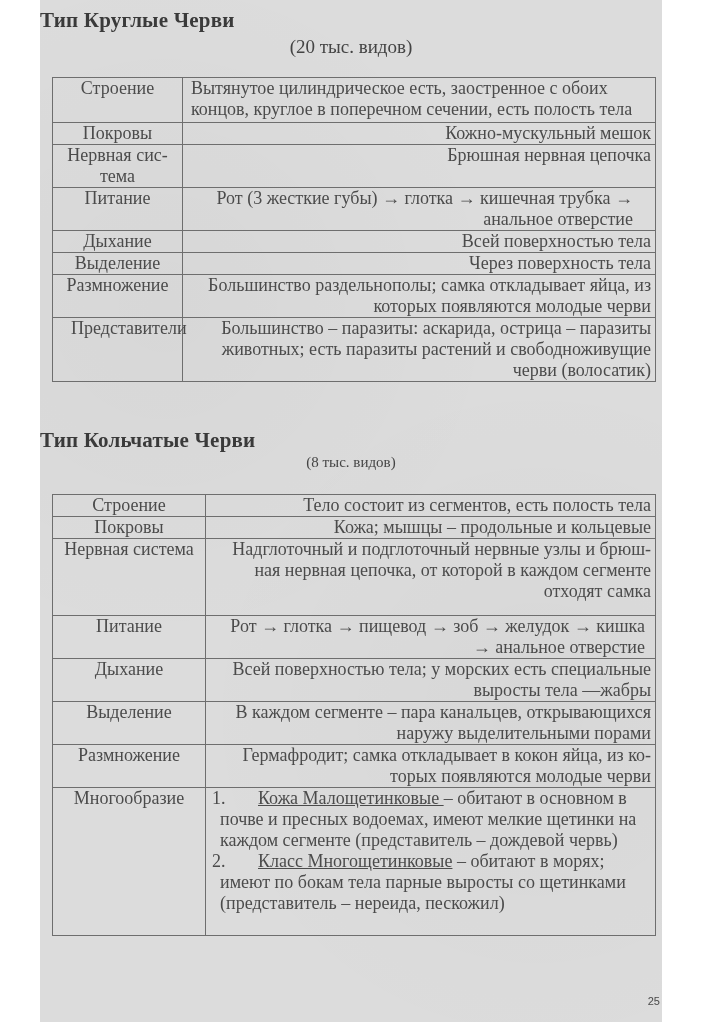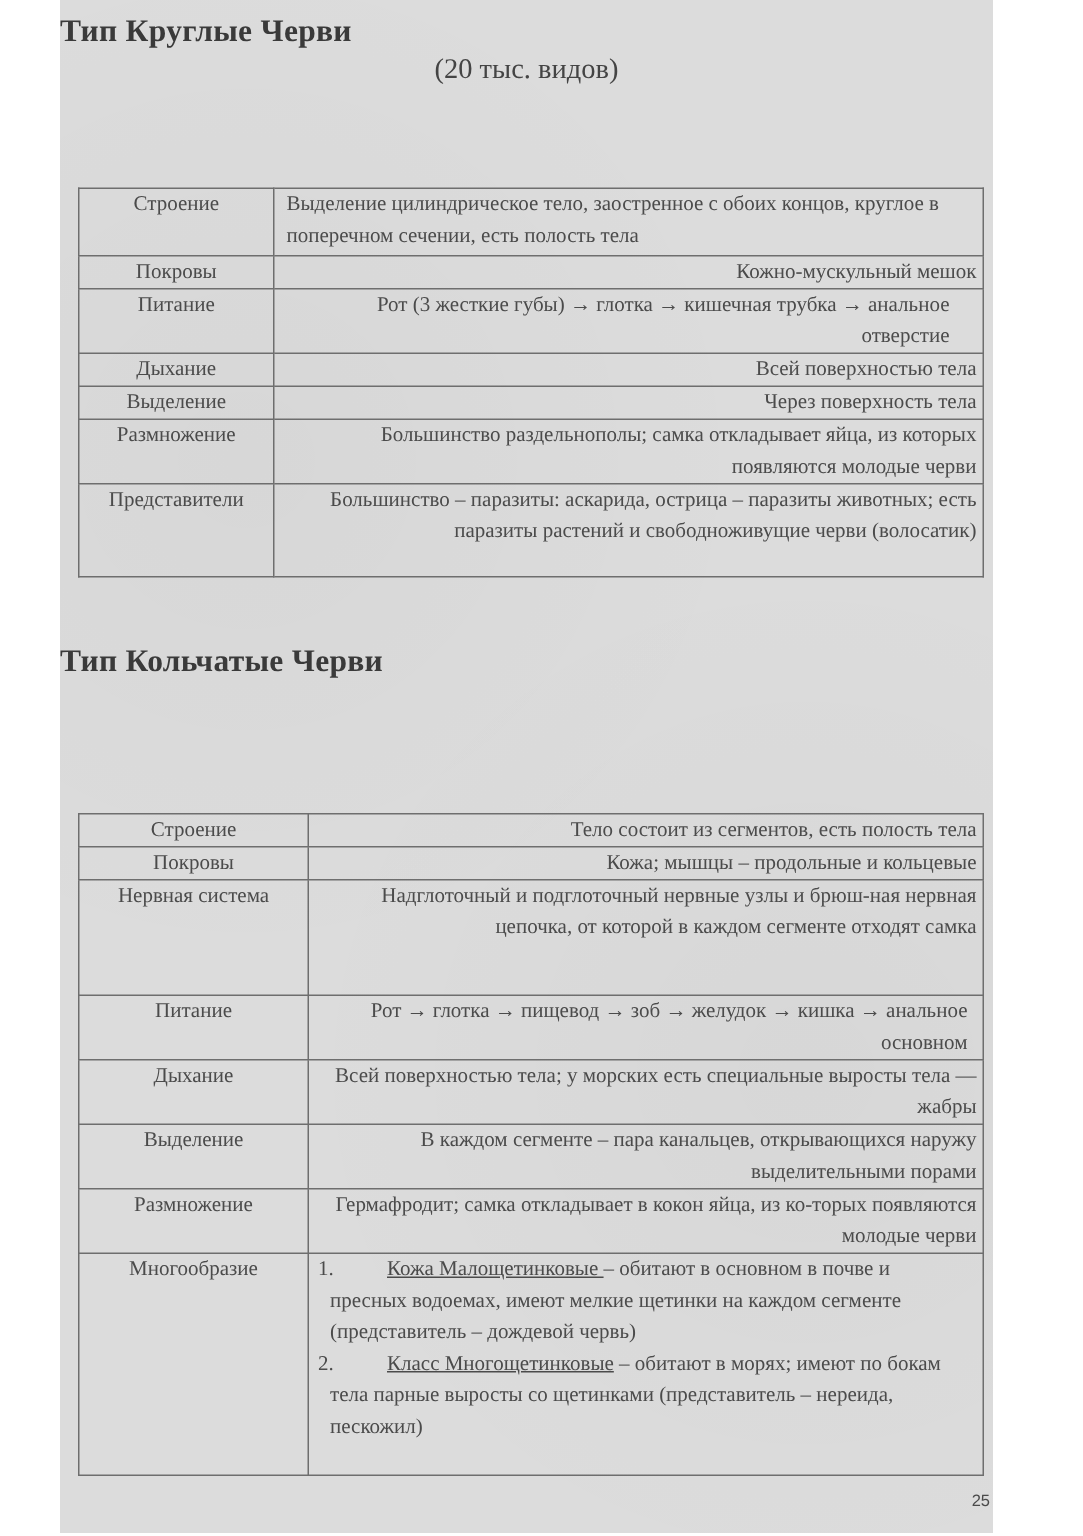--- a/index.html
+++ b/index.html
@@ -37,25 +37,24 @@
       position: absolute;
       left: 0;
       width: 100%;
       text-align: center;
       font-size: 19px;
       color: #444;
     }
     table {
       position: absolute;
       border-collapse: collapse;
-      font-size: 14px;
+      font-size: 18px;
       line-height: 21px;
       color: #4b4b4b;
       table-layout: fixed;
-      margin-top: 48px;
     }
     td {
       border: 1.3px solid #6e6e6e;
       vertical-align: top;
       padding: 0 4px 0 4px;
     }
     td.label {
       text-align: center;
     }
     td.content {
@@ -96,25 +95,29 @@
   <div class="section-sub" style="top:36px;">(20 тыс. видов)</div>
 
   <table id="t1">
     <colgroup>
         <col class="c1">
         <col>
       </colgroup>
     <tbody>
         <tr style="height:45px;">
       <td class="label">Строение</td>
-      <td class="content left" style="padding-left:8px;">Выделение цилиндрическое тело, заостренное с обоих концов, круглое в поперечном сечении, есть полость тела</td>
+      <td class="content left" style="padding-left:8px;">Вытянутое цилиндрическое есть, заостренное с обоих концов, круглое в поперечном сечении, есть полость тела</td>
     </tr>
     <tr style="height:21px;">
       <td class="label">Покровы</td>
       <td class="content">Кожно-мускульный мешок</td>
+    </tr>
+    <tr style="height:42px;">
+      <td class="label" style="padding:0 14px;">Нервная сис-тема</td>
+      <td class="content">Брюшная нервная цепочка</td>
     </tr>
     <tr style="height:43px;">
       <td class="label">Питание</td>
       <td class="content" style="padding:0 22px;">Рот (3 жесткие губы) → глотка → кишечная трубка → анальное отверстие</td>
     </tr>
     <tr style="height:22px;">
       <td class="label">Дыхание</td>
       <td class="content">Всей поверхностью тела</td>
     </tr>
     <tr style="height:21px;">
@@ -126,20 +129,21 @@
       <td class="content">Большинство раздельнополы; самка откладывает яйца, из которых появляются молодые черви</td>
     </tr>
     <tr style="height:62px;">
       <td class="label" style="padding:0 18px;">Представители</td>
       <td class="content">Большинство – паразиты: аскарида, острица – паразиты животных; есть паразиты растений и свободноживущие черви (волосатик)</td>
     </tr>
   </tbody>
     </table>
 
   <div class="section-title" style="top:428px;">Тип Кольчатые Черви</div>
+  <div class="section-sub" style="top:454px; font-size:15px;">(8 тыс. видов)</div>
 
   <table id="t2">
     <colgroup>
         <col class="c1">
         <col>
       </colgroup>
     <tbody>
         <tr style="height:22px;">
       <td class="label">Строение</td>
       <td class="content">Тело состоит из сегментов, есть полость тела</td>
@@ -147,21 +151,21 @@
     <tr style="height:22px;">
       <td class="label">Покровы</td>
       <td class="content">Кожа; мышцы – продольные и кольцевые</td>
     </tr>
     <tr style="height:77px;">
       <td class="label">Нервная система</td>
       <td class="content">Надглоточный и подглоточный нервные узлы и брюш-ная нервная цепочка, от которой в каждом сегменте отходят самка</td>
     </tr>
     <tr style="height:43px;">
       <td class="label">Питание</td>
-      <td class="content" style="padding:0 10px;">Рот → глотка → пищевод → зоб → желудок → кишка → анальное основном</td>
+      <td class="content" style="padding:0 10px;">Рот → глотка → пищевод → зоб → желудок → кишка → анальное отверстие</td>
     </tr>
     <tr style="height:42px;">
       <td class="label">Дыхание</td>
       <td class="content">Всей поверхностью тела; у морских есть специальные выросты тела —жабры</td>
     </tr>
     <tr style="height:43px;">
       <td class="label">Выделение</td>
       <td class="content">В каждом сегменте – пара канальцев, открывающихся наружу выделительными порами</td>
     </tr>
     <tr style="height:43px;">

